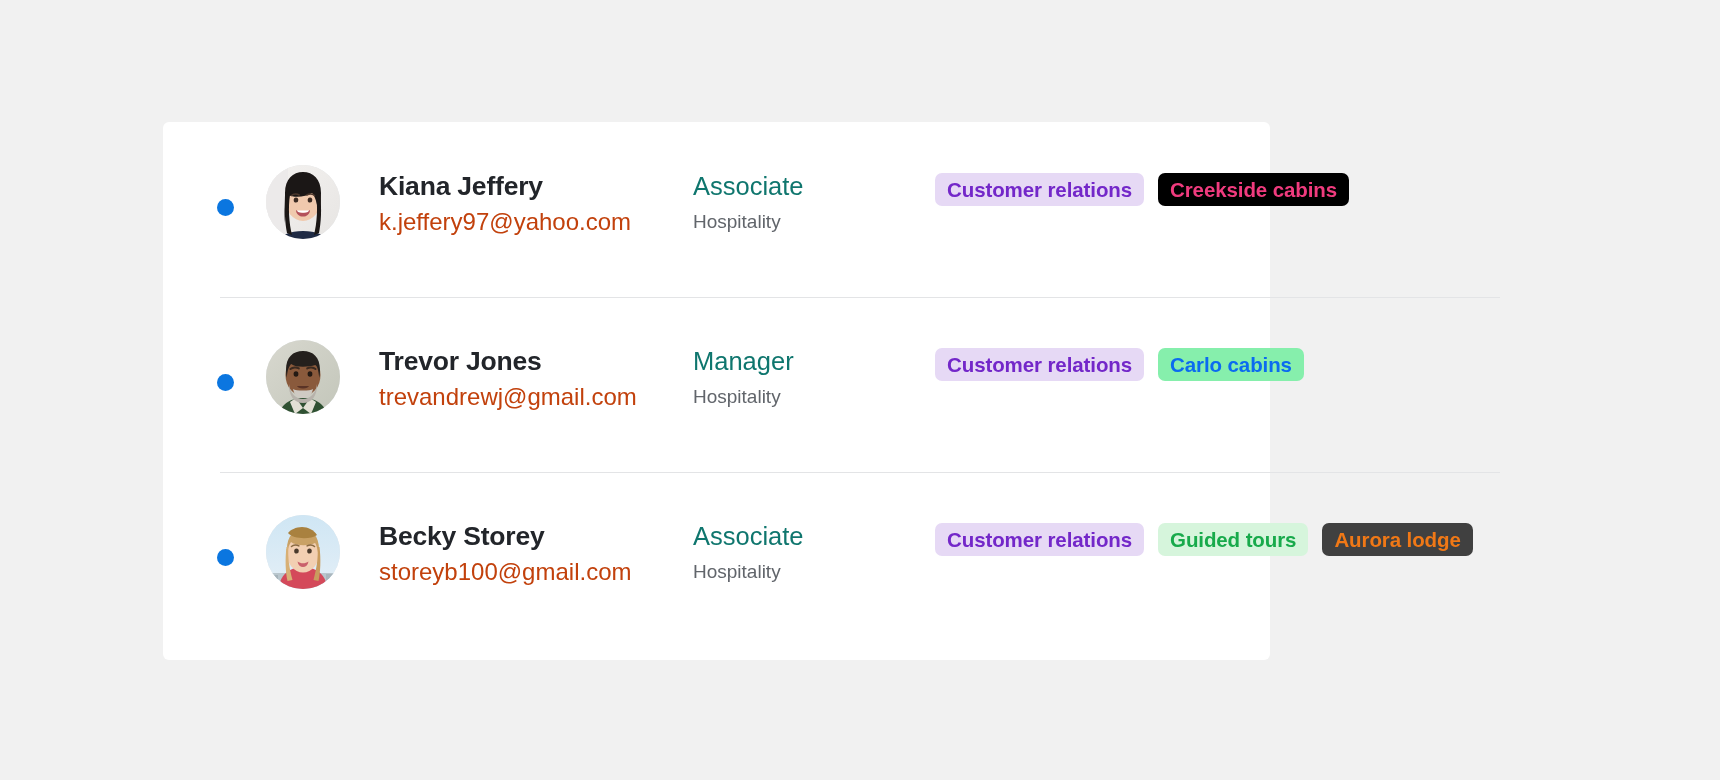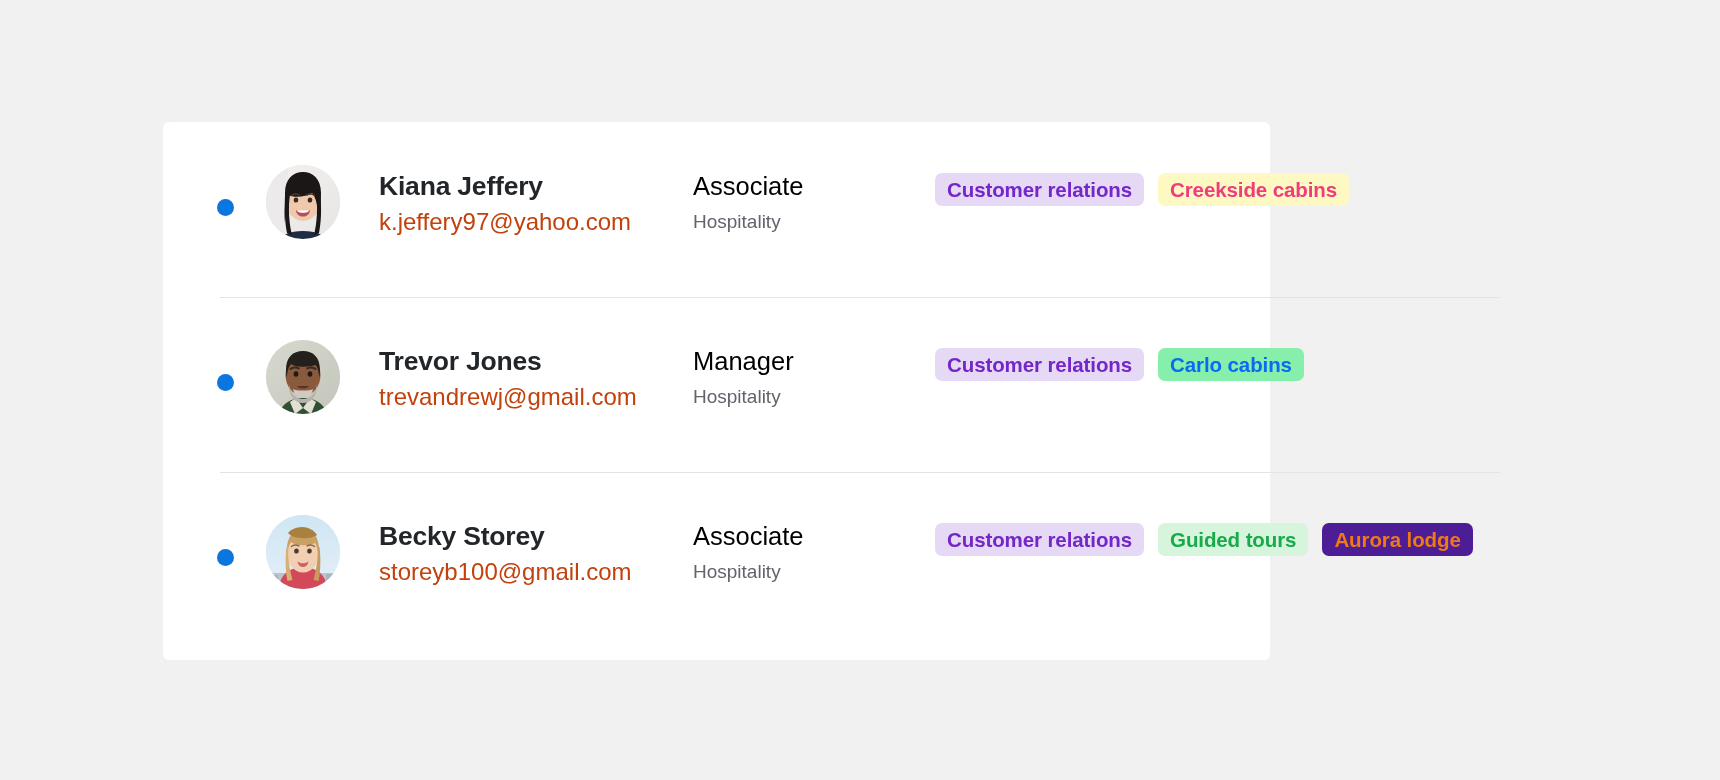--- a/index.html
+++ b/index.html
@@ -115,21 +115,21 @@
 
   
   .role-cell {
     flex: 0 0 242px;
     height: 160px;
     padding-top: 35px;
   }
   .person-role {
     font-size: 25.5px;
     font-weight: 400;
-    color: #000000;
+    color: #0f766e;
     line-height: 32px;
     white-space: nowrap;
   }
   .person-department {
     font-size: 19px;
     font-weight: 400;
     color: #61656b;
     line-height: 30px;
     margin-top: 5px;
     white-space: nowrap;
@@ -203,21 +203,21 @@
         <div class="person-email">k.jeffery97@yahoo.com</div>
       </div>
 
       <div class="role-cell">
         <div class="person-role">Associate</div>
         <div class="person-department">Hospitality</div>
       </div>
 
       <div class="tags-cell">
         <span class="tag" style="color: rgb(115, 39, 201); background-color: rgb(230, 217, 245);">Customer relations</span>
-        <span class="tag" style="color: rgb(240, 59, 126); background-color: #fef9c3;">Creekside cabins</span>
+        <span class="tag" style="color: rgb(240, 59, 126); background-color: #000000;">Creekside cabins</span>
       </div>
     </div>
 
     <div class="person-row" data-row="1">
       <div class="status-dot-cell">
         <div class="status-dot" style="background-color: rgb(11, 118, 224);"></div>
       </div>
 
       <div class="avatar-cell">
         <div class="avatar">
@@ -300,18 +300,18 @@
       </div>
 
       <div class="role-cell">
         <div class="person-role">Associate</div>
         <div class="person-department">Hospitality</div>
       </div>
 
       <div class="tags-cell">
         <span class="tag" style="color: rgb(115, 39, 201); background-color: rgb(230, 217, 245);">Customer relations</span>
         <span class="tag" style="color: rgb(24, 170, 75); background-color: rgb(214, 245, 220);">Guided tours</span>
-        <span class="tag" style="color: rgb(240, 120, 22); background-color: #4c1d95;">Aurora lodge</span>
+        <span class="tag" style="color: rgb(240, 120, 22); background-color: #404040;">Aurora lodge</span>
       </div>
     </div>
 
   </div>
 </div>
 
 </body></html>

